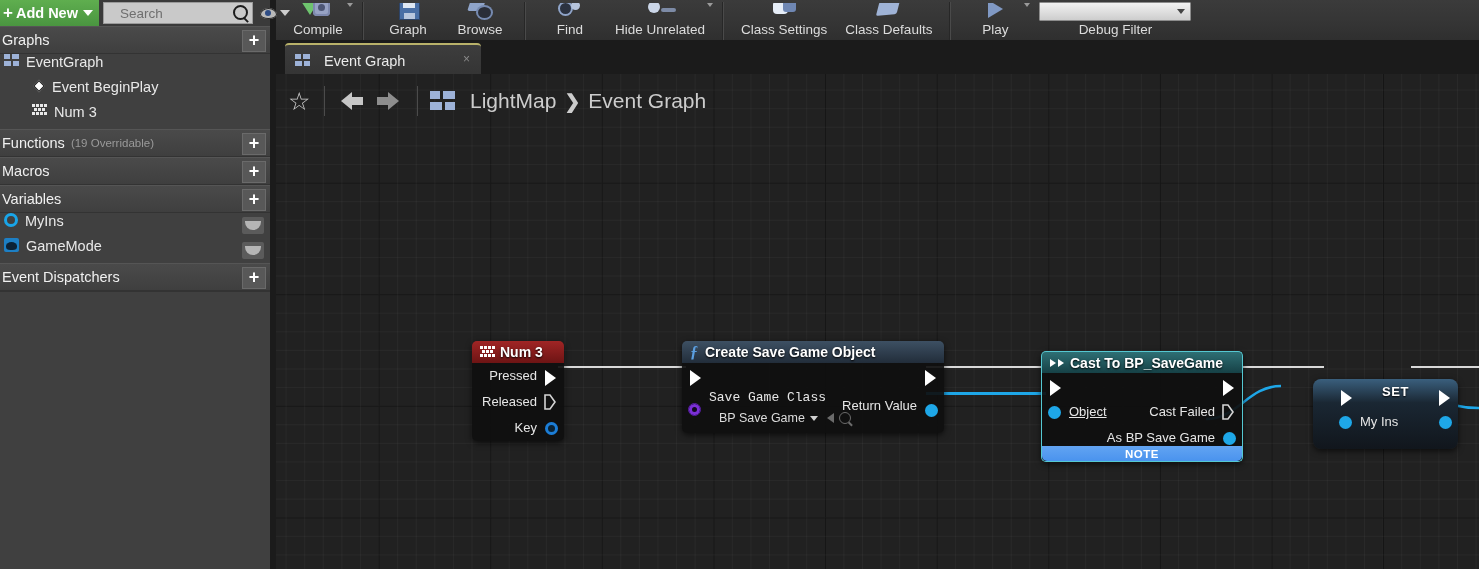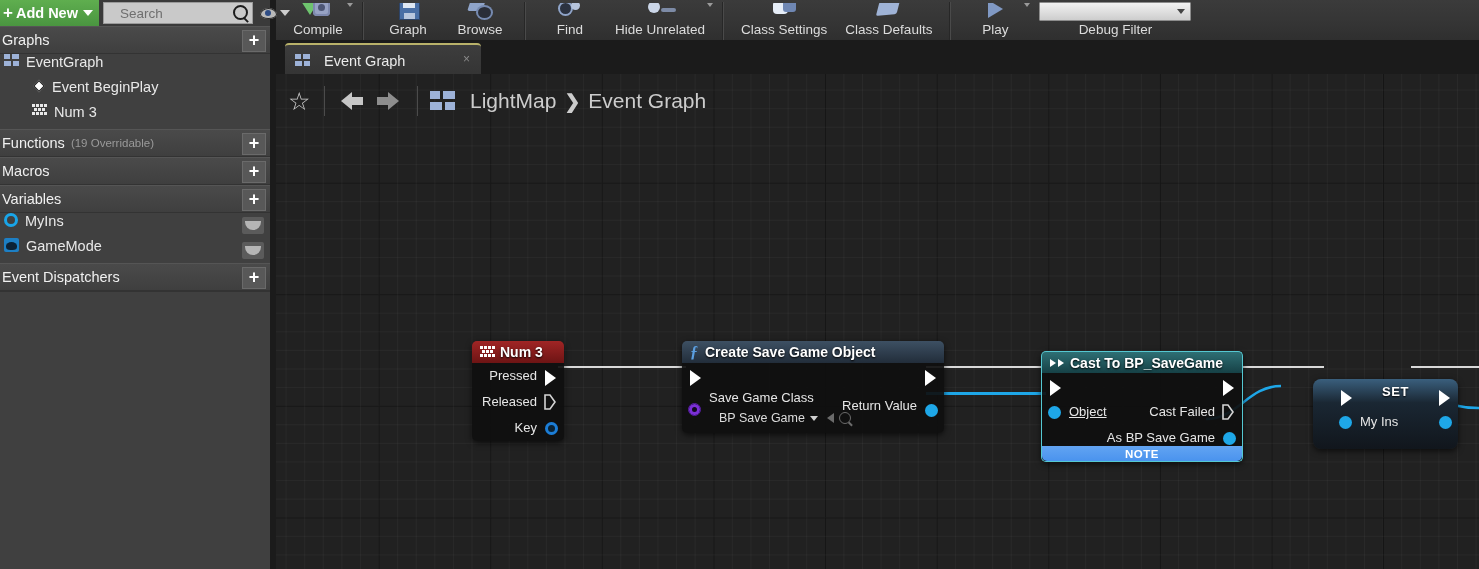--- a/index.html
+++ b/index.html
@@ -468,21 +468,21 @@
           <span class="fico">ƒ</span>
           <span class="tt">Create Save Game Object</span>
         </div>
         <div class="nbody" style="height:70px;">
           <div class="pinrow">
             <span class="exec filled" style="left:8px;"></span>
             <span class="exec filled" style="right:8px;"></span>
           </div>
           <div class="pinrow" style="height:40px;">
             <span class="dot purple" style="left:6px;top:14px;"></span>
-            <span class="plabel" style="left:27px;line-height:18px;">Save Game Class</span>
+            <span class="plabel" style="left:27px;line-height:18px;font-family:Liberation Mono, monospace;">Save Game Class</span>
             <span class="classpick">
               <span class="cv">BP Save Game</span>
               <span class="cc"></span>
               <span class="cp-back"></span>
               <span class="cp-mag"></span>
             </span>
             <span class="plabel" style="right:27px;line-height:18px;top:8px;">Return Value</span>
             <span class="dot blue" style="right:6px;top:15px;"></span>
           </div>
         </div>

